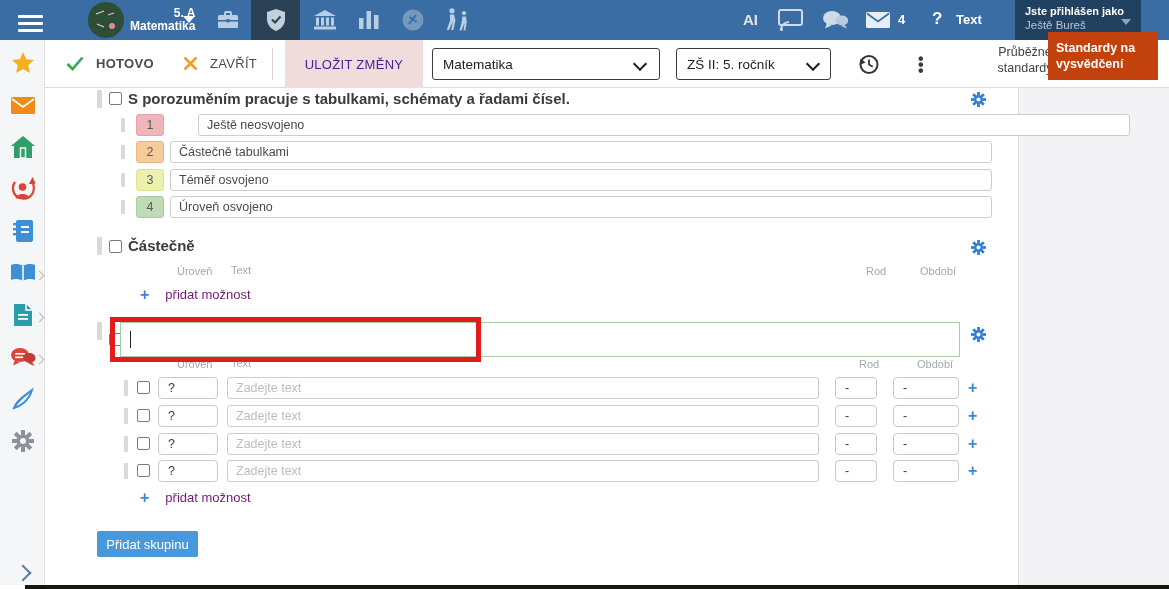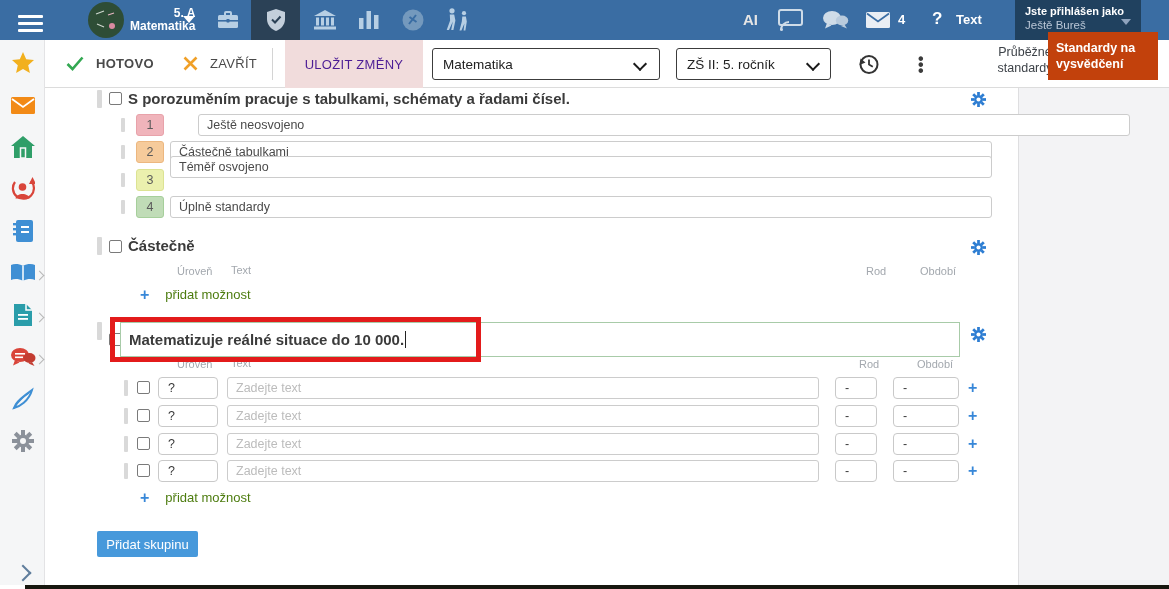--- a/index.html
+++ b/index.html
@@ -49,21 +49,21 @@
   .gutter{left:1018px;top:88px;width:151px;height:497px;background:#f3f3f5;border-left:1px solid #dedee0;}
   .handle{background:#d9d9d9;border-radius:1px;}
   .cbx{width:13px;height:13px;border:1px solid #7a7a7a;border-radius:2px;background:#fff;cursor:pointer;}
   .grp-title{font-weight:bold;font-size:15px;color:#3b3b3b;white-space:nowrap;}
   .badge{width:28px;height:22px;border-radius:3px;display:flex;align-items:center;justify-content:center;
          font-size:12.5px;color:#5a5a5a;}
   .opt-text{height:22px;border:1px solid #cccccc;border-radius:3px;background:#fff;display:flex;align-items:center;
             padding-left:8px;font-size:12.5px;color:#4a4a4a;}
   .col-lbl{font-size:11px;color:#a3a8ae;margin-left:14px;}
   .plus{color:#3787d8;font-weight:bold;font-size:16px;line-height:14px;cursor:pointer;}
-  .add-link{color:#4d7c0f;font-size:13px;cursor:pointer;}
+  .add-link{color:#701a75;font-size:13px;cursor:pointer;}
   .gear{cursor:pointer;}
   .title-input{border:1px solid #a8cba8;background:#fff;display:flex;align-items:center;padding-left:8px;}
   .title-input .txt{font-weight:bold;font-size:15px;color:#3b3b3b;white-space:nowrap;}
   .cursor-bar{display:inline-block;width:1px;height:17px;background:#222;margin-left:1px;}
   .fr-select{height:22px;border:1px solid #c9c9c9;border-radius:4px;background:#fff;display:flex;align-items:center;
              font-size:12.5px;color:#3a3a3a;padding-left:9px;cursor:pointer;}
   .fr-input{height:22px;border:1px solid #cccccc;border-radius:3px;background:#fff;font-size:12.5px;color:#4a4a4a;
             padding:0 0 0 8px;outline:none;font-family:"Liberation Sans",sans-serif;}
   .fr-input::placeholder{color:#bcbcbc;}
   .add-group-btn{left:97px;top:531px;width:101px;height:26px;background:#4799db;border-radius:2px;color:#fff;
@@ -335,25 +335,25 @@
 <div class="abs handle" style="left:121px;top:118px;width:4px;height:14px;"></div>
 <div class="abs badge" style="left:136px;top:114px;background:#f0b4bb;border:1px solid #e8a2aa;">1</div>
 <div class="abs opt-text" style="left:170px;top:114px;width:932px;margin-left:28px;">Ještě neosvojeno</div>
 
 <div class="abs handle" style="left:121px;top:145px;width:4px;height:14px;"></div>
 <div class="abs badge" style="left:136px;top:141px;background:#f6cb9b;border:1px solid #ecb77f;">2</div>
 <div class="abs opt-text" style="left:170px;top:141px;width:822px;">Částečně tabulkami</div>
 
 <div class="abs handle" style="left:121px;top:173px;width:4px;height:14px;"></div>
 <div class="abs badge" style="left:136px;top:169px;background:#ebf0ae;border:1px solid #dce393;">3</div>
-<div class="abs opt-text" style="left:170px;top:156px;width:822px;">Téměř osvojeno</div>
+<div class="abs opt-text" style="left:170px;top:169px;width:822px;">Téměř osvojeno</div>
 
 <div class="abs handle" style="left:121px;top:200px;width:4px;height:14px;"></div>
 <div class="abs badge" style="left:136px;top:196px;background:#c0dcb7;border:1px solid #a6cf9b;">4</div>
-<div class="abs opt-text" style="left:170px;top:196px;width:822px;">Úplně standardy</div>
+<div class="abs opt-text" style="left:170px;top:196px;width:822px;">Úroveň osvojeno</div>
 
 <div class="abs handle" style="left:97px;top:237px;width:5px;height:18px;"></div>
 <div class="abs cbx" style="left:109px;top:240px;"></div>
 <div class="abs grp-title" style="left:128px;top:237px;">Částečně</div>
 <div class="abs gear" style="left:971px;top:240px;">
   <svg width="15" height="15" viewBox="-11 -11 22 22">
       <g fill="#2d7dd2">
         <circle r="6.5"></circle>
         <g>
           <rect x="-2" y="-11" width="4" height="5"></rect>
@@ -374,21 +374,20 @@
 <div class="abs col-lbl" style="left:852px;top:265px;">Rod</div>
 <div class="abs col-lbl" style="left:906px;top:265px;">Období</div>
 <div class="abs" style="left:140px;top:287px;display:flex;align-items:center;cursor:pointer;">
   <span class="plus">+</span>
   <span class="add-link" style="margin-left:16px;">přidat možnost</span>
 </div>
 
 <div class="abs handle" style="left:97px;top:322px;width:5px;height:18px;"></div>
 <div class="abs cbx" style="left:109px;top:333px;"></div>
 <div class="abs title-input" style="left:120px;top:322px;width:840px;height:35px;">
-  <span class="txt">Matematizuje reálné situace do 10 000.</span>
   <span class="cursor-bar"></span>
 </div>
 <div class="abs gear" style="left:971px;top:327px;">
   <svg width="15" height="15" viewBox="-11 -11 22 22">
       <g fill="#2d7dd2">
         <circle r="6.5"></circle>
         <g>
           <rect x="-2" y="-11" width="4" height="5"></rect>
           <rect x="-2" y="6" width="4" height="5"></rect>
           <rect x="-11" y="-2" width="5" height="4"></rect>

